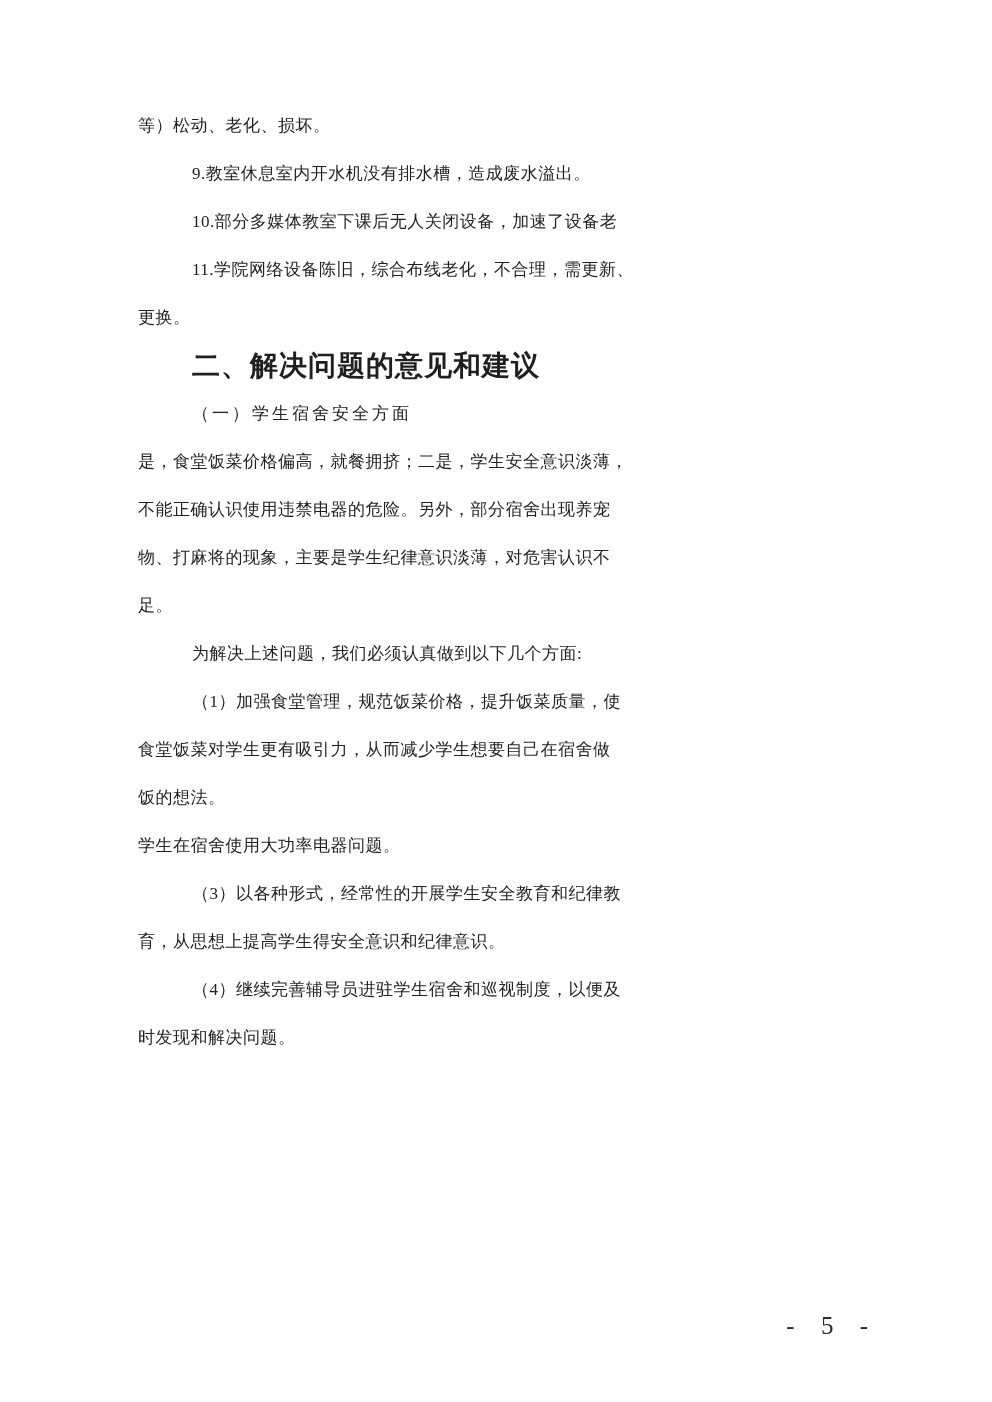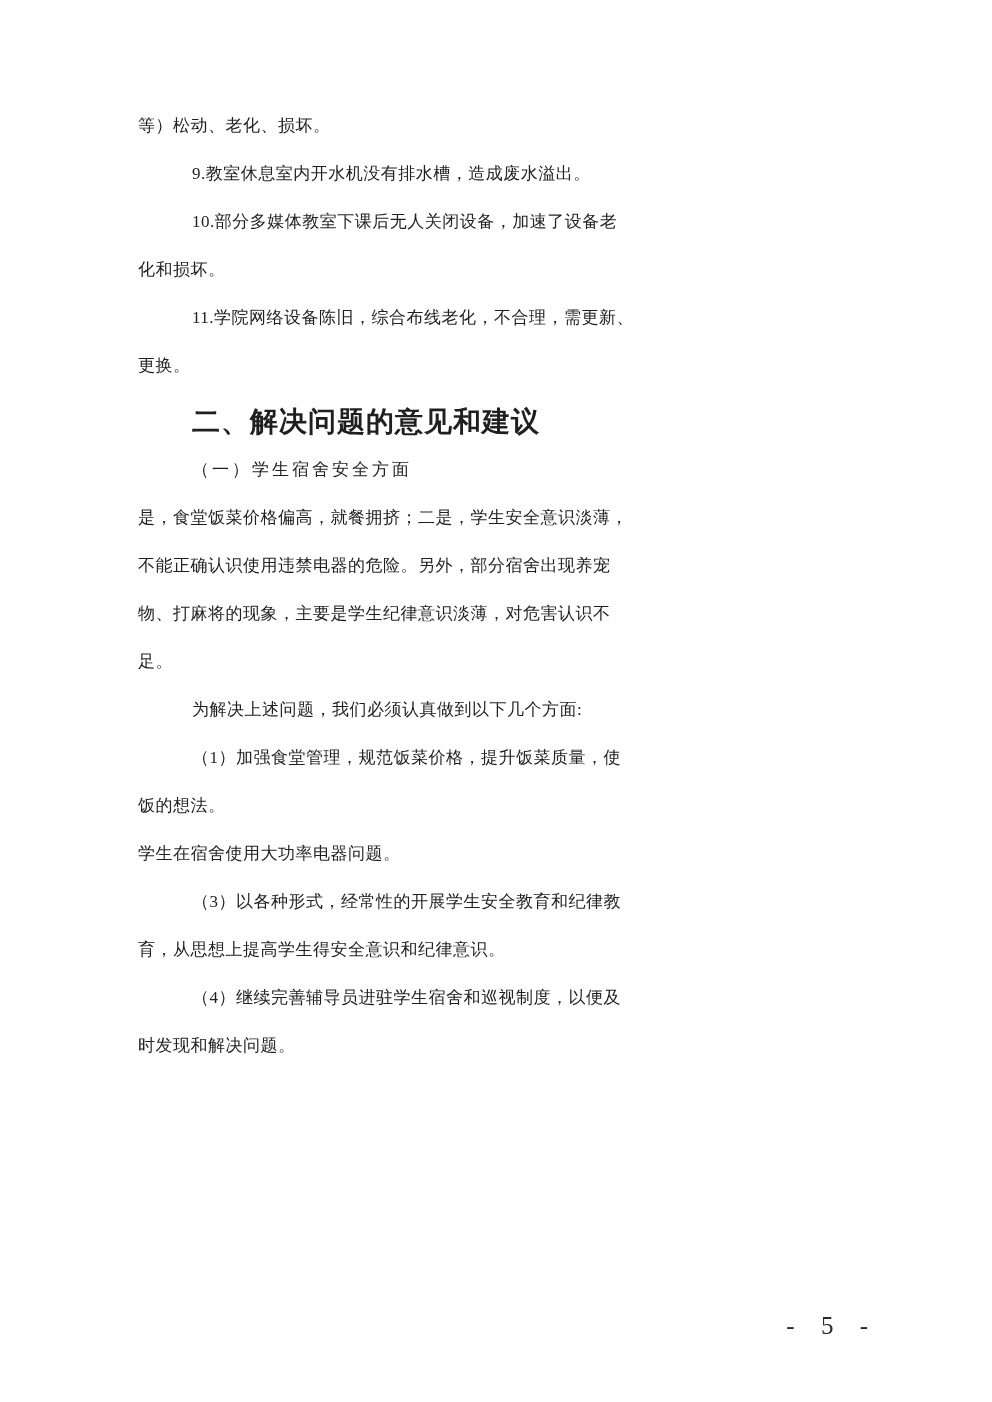--- a/index.html
+++ b/index.html
@@ -31,21 +31,20 @@
     white-space: nowrap;
   }
   .indent {
     padding-left: 54px;
   }
   .heading {
     font-family: "Liberation Sans", sans-serif;
     font-weight: 700;
     font-size: 28px;
     letter-spacing: 1px;
-    margin-top: 8px;
   }
   .subheading {
     letter-spacing: 3px;
   }
   .page-number {
     position: absolute;
     top: 1310px;
     right: 114px;
     font-size: 25px;
     letter-spacing: 10px;
@@ -54,31 +53,31 @@
   }
 </style>
 </head>
 <body>
 
 <div class="page">
   <div class="content">
     <div class="line">等）松动、老化、损坏。</div>
     <div class="line indent">9.教室休息室内开水机没有排水槽，造成废水溢出。</div>
     <div class="line indent">10.部分多媒体教室下课后无人关闭设备，加速了设备老</div>
-    <div class="line">化和损坏。</div>
     <div class="line indent">11.学院网络设备陈旧，综合布线老化，不合理，需更新、</div>
     <div class="line">更换。</div>
     <div class="line indent heading">二、解决问题的意见和建议</div>
     <div class="line indent subheading">（一）学生宿舍安全方面</div>
     <div class="line">是，食堂饭菜价格偏高，就餐拥挤；二是，学生安全意识淡薄，</div>
     <div class="line">不能正确认识使用违禁电器的危险。另外，部分宿舍出现养宠</div>
     <div class="line">物、打麻将的现象，主要是学生纪律意识淡薄，对危害认识不</div>
     <div class="line">足。</div>
     <div class="line indent">为解决上述问题，我们必须认真做到以下几个方面:</div>
     <div class="line indent">（1）加强食堂管理，规范饭菜价格，提升饭菜质量，使</div>
+    <div class="line">食堂饭菜对学生更有吸引力，从而减少学生想要自己在宿舍做</div>
     <div class="line">饭的想法。</div>
     <div class="line">学生在宿舍使用大功率电器问题。</div>
     <div class="line indent">（3）以各种形式，经常性的开展学生安全教育和纪律教</div>
     <div class="line">育，从思想上提高学生得安全意识和纪律意识。</div>
     <div class="line indent">（4）继续完善辅导员进驻学生宿舍和巡视制度，以便及</div>
     <div class="line">时发现和解决问题。</div>
   </div>
   <div class="page-number">- 5 -</div>
 </div>
 

